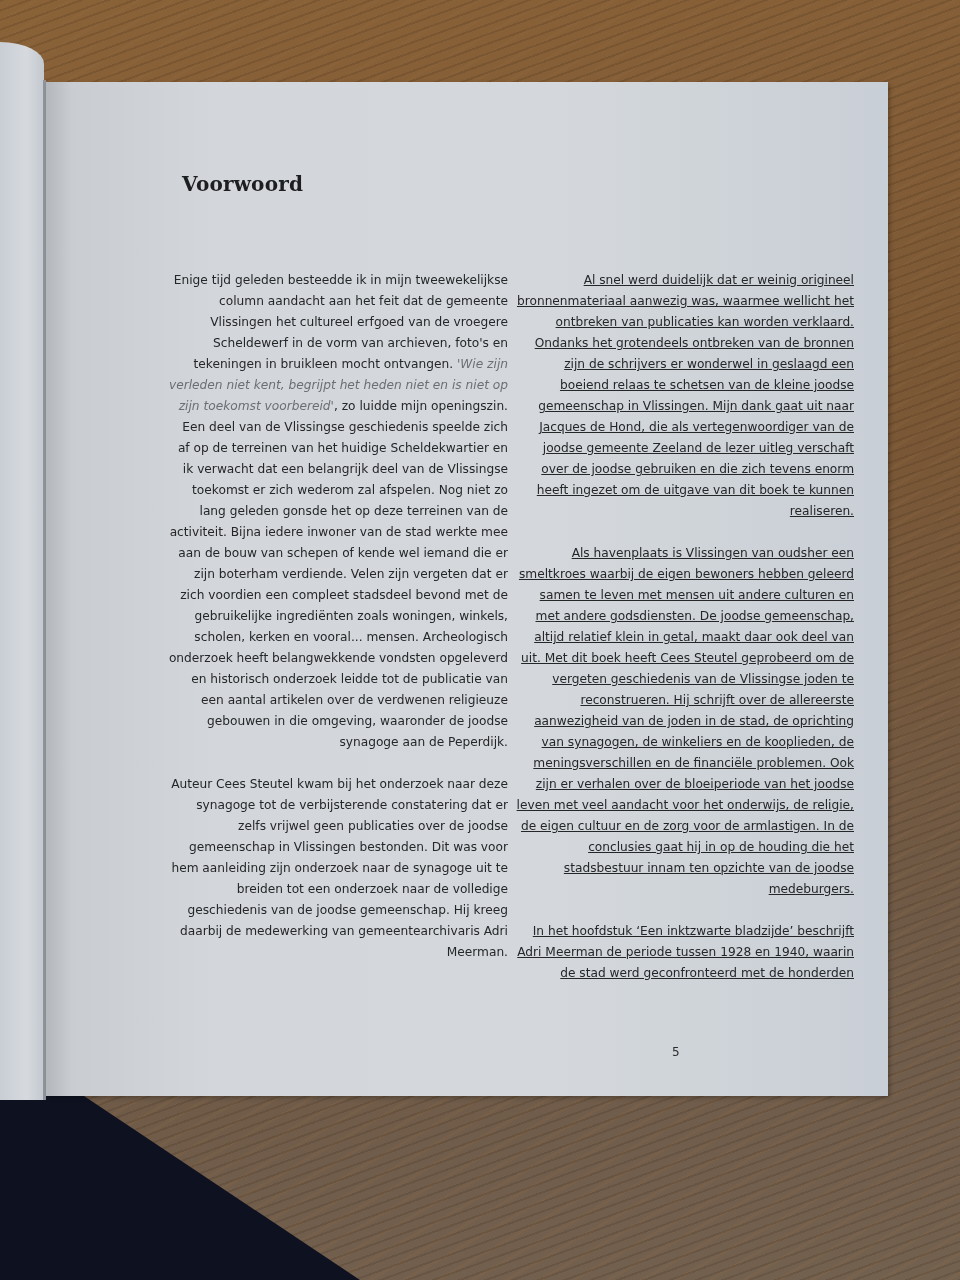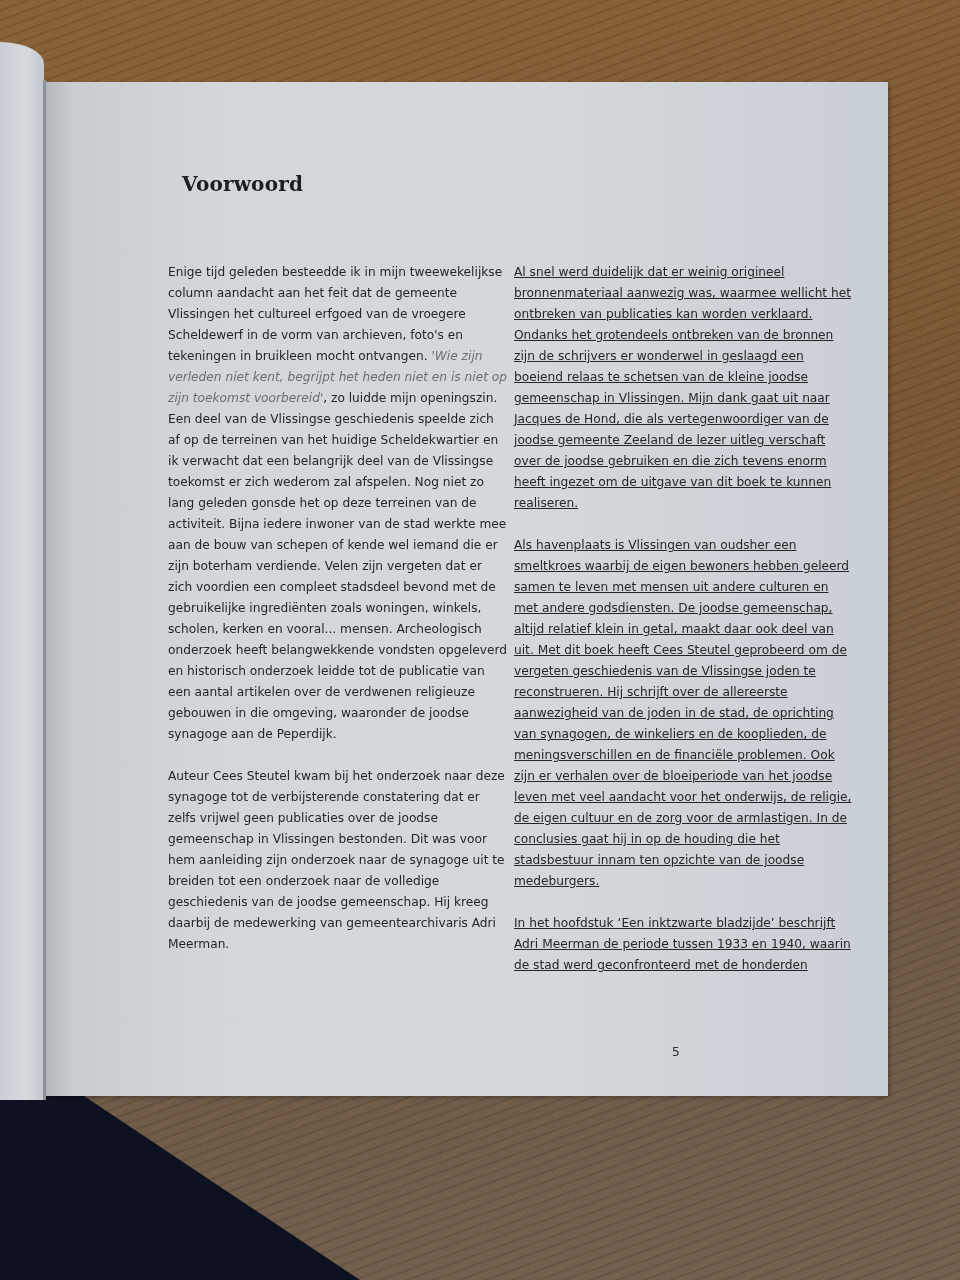--- a/index.html
+++ b/index.html
@@ -23,34 +23,35 @@
       border-top-right-radius: 60px 30px;
     }
     .spine-line {
       position: absolute; left: 43px; top: 80px; width: 3px; height: 1020px;
       background: #8e949b;
     }
     .page {
       position: absolute; left: 46px; top: 82px; width: 842px; height: 1014px;
       background: linear-gradient(90deg, #b3b7bc 0%, #c9cdd1 3%, #d3d6da 20%, #d4d8dc 60%, #c9cfd6 100%);
       box-shadow: 2px 2px 4px rgba(0,0,0,0.25);
+      text-align: right;
     }
     .page-title {
       position: absolute; left: 136px; top: 90px;
       font-family: "DejaVu Serif", serif; font-weight: bold; font-size: 20px;
       color: #1d1e20; letter-spacing: 0.2px; margin: 0;
     }
     .column {
       position: absolute; top: 172px; width: 340px;
       font-family: "DejaVu Sans", sans-serif; font-size: 12.2px; line-height: 21px;
       color: #252628;
     }
     .col-left { left: 122px; }
     .col-right { left: 468px; text-decoration: underline; }
-    .column p { margin: 8px 0 21px 0; }
+    .column p { margin: 16px 0 21px 0; }
     .quote { font-style: italic; color: #6b6f75; }
     .page-number {
       position: absolute; left: 626px; top: 963px;
       font-family: "DejaVu Sans", sans-serif; font-size: 12px; color: #2a2b2d;
     }
   </style>
 </head>
 <body>
 
 <div class="book-cover"></div>
@@ -61,17 +62,17 @@
   <h1 class="page-title">Voorwoord</h1>
 
   <div class="column col-left">
     <p><span>Enige tijd geleden besteedde ik in mijn tweewekelijkse column aandacht aan het feit dat de gemeente Vlissingen het cultureel erfgoed van de vroegere Scheldewerf in de vorm van archieven, foto's en tekeningen in bruikleen mocht ontvangen. </span><span class="quote">'Wie zijn verleden niet kent, begrijpt het heden niet en is niet op zijn toekomst voorbereid'</span><span>, zo luidde mijn openingszin. Een deel van de Vlissingse geschiedenis speelde zich af op de terreinen van het huidige Scheldekwartier en ik verwacht dat een belangrijk deel van de Vlissingse toekomst er zich wederom zal afspelen. Nog niet zo lang geleden gonsde het op deze terreinen van de activiteit. Bijna iedere inwoner van de stad werkte mee aan de bouw van schepen of kende wel iemand die er zijn boterham verdiende. Velen zijn vergeten dat er zich voordien een compleet stadsdeel bevond met de gebruikelijke ingrediënten zoals woningen, winkels, scholen, kerken en vooral... mensen. Archeologisch onderzoek heeft belangwekkende vondsten opgeleverd en historisch onderzoek leidde tot de publicatie van een aantal artikelen over de verdwenen religieuze gebouwen in die omgeving, waaronder de joodse synagoge aan de Peperdijk.</span></p>
     <p>Auteur Cees Steutel kwam bij het onderzoek naar deze synagoge tot de verbijsterende constatering dat er zelfs vrijwel geen publicaties over de joodse gemeenschap in Vlissingen bestonden. Dit was voor hem aanleiding zijn onderzoek naar de synagoge uit te breiden tot een onderzoek naar de volledige geschiedenis van de joodse gemeenschap. Hij kreeg daarbij de medewerking van gemeentearchivaris Adri Meerman.</p>
   </div>
 
   <div class="column col-right">
     <p>Al snel werd duidelijk dat er weinig origineel bronnenmateriaal aanwezig was, waarmee wellicht het ontbreken van publicaties kan worden verklaard. Ondanks het grotendeels ontbreken van de bronnen zijn de schrijvers er wonderwel in geslaagd een boeiend relaas te schetsen van de kleine joodse gemeenschap in Vlissingen. Mijn dank gaat uit naar Jacques de Hond, die als vertegenwoordiger van de joodse gemeente Zeeland de lezer uitleg verschaft over de joodse gebruiken en die zich tevens enorm heeft ingezet om de uitgave van dit boek te kunnen realiseren.</p>
     <p>Als havenplaats is Vlissingen van oudsher een smeltkroes waarbij de eigen bewoners hebben geleerd samen te leven met mensen uit andere culturen en met andere godsdiensten. De joodse gemeenschap, altijd relatief klein in getal, maakt daar ook deel van uit. Met dit boek heeft Cees Steutel geprobeerd om de vergeten geschiedenis van de Vlissingse joden te reconstrueren. Hij schrijft over de allereerste aanwezigheid van de joden in de stad, de oprichting van synagogen, de winkeliers en de kooplieden, de meningsverschillen en de financiële problemen. Ook zijn er verhalen over de bloeiperiode van het joodse leven met veel aandacht voor het onderwijs, de religie, de eigen cultuur en de zorg voor de armlastigen. In de conclusies gaat hij in op de houding die het stadsbestuur innam ten opzichte van de joodse medeburgers.</p>
-    <p>In het hoofdstuk ‘Een inktzwarte bladzijde’ beschrijft Adri Meerman de periode tussen 1933 en 1940, waarin de stad werd geconfronteerd met de honderden</p>
+    <p>In het hoofdstuk ‘Een inktzwarte bladzijde’ beschrijft Adri Meerman de periode tussen 1928 en 1940, waarin de stad werd geconfronteerd met de honderden</p>
   </div>
 
   <div class="page-number">5</div>
 </div>
 
 </body></html>

